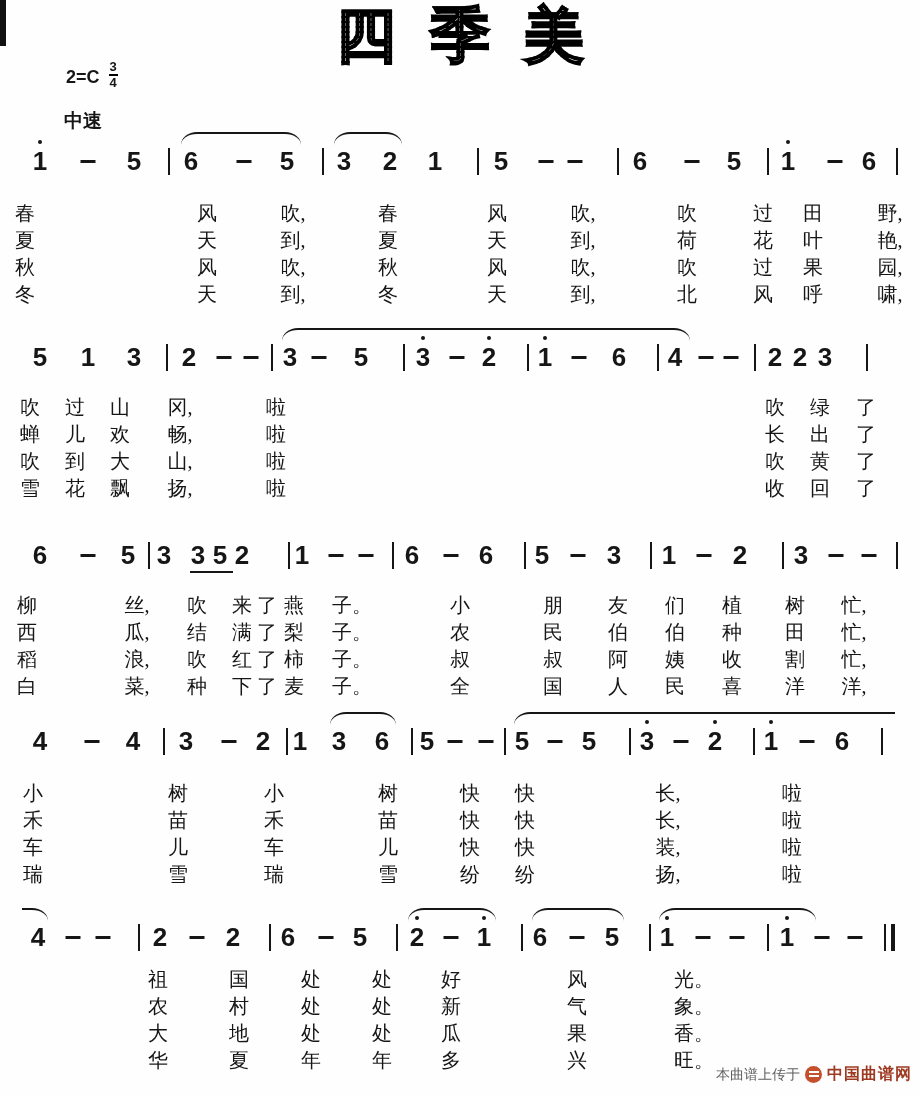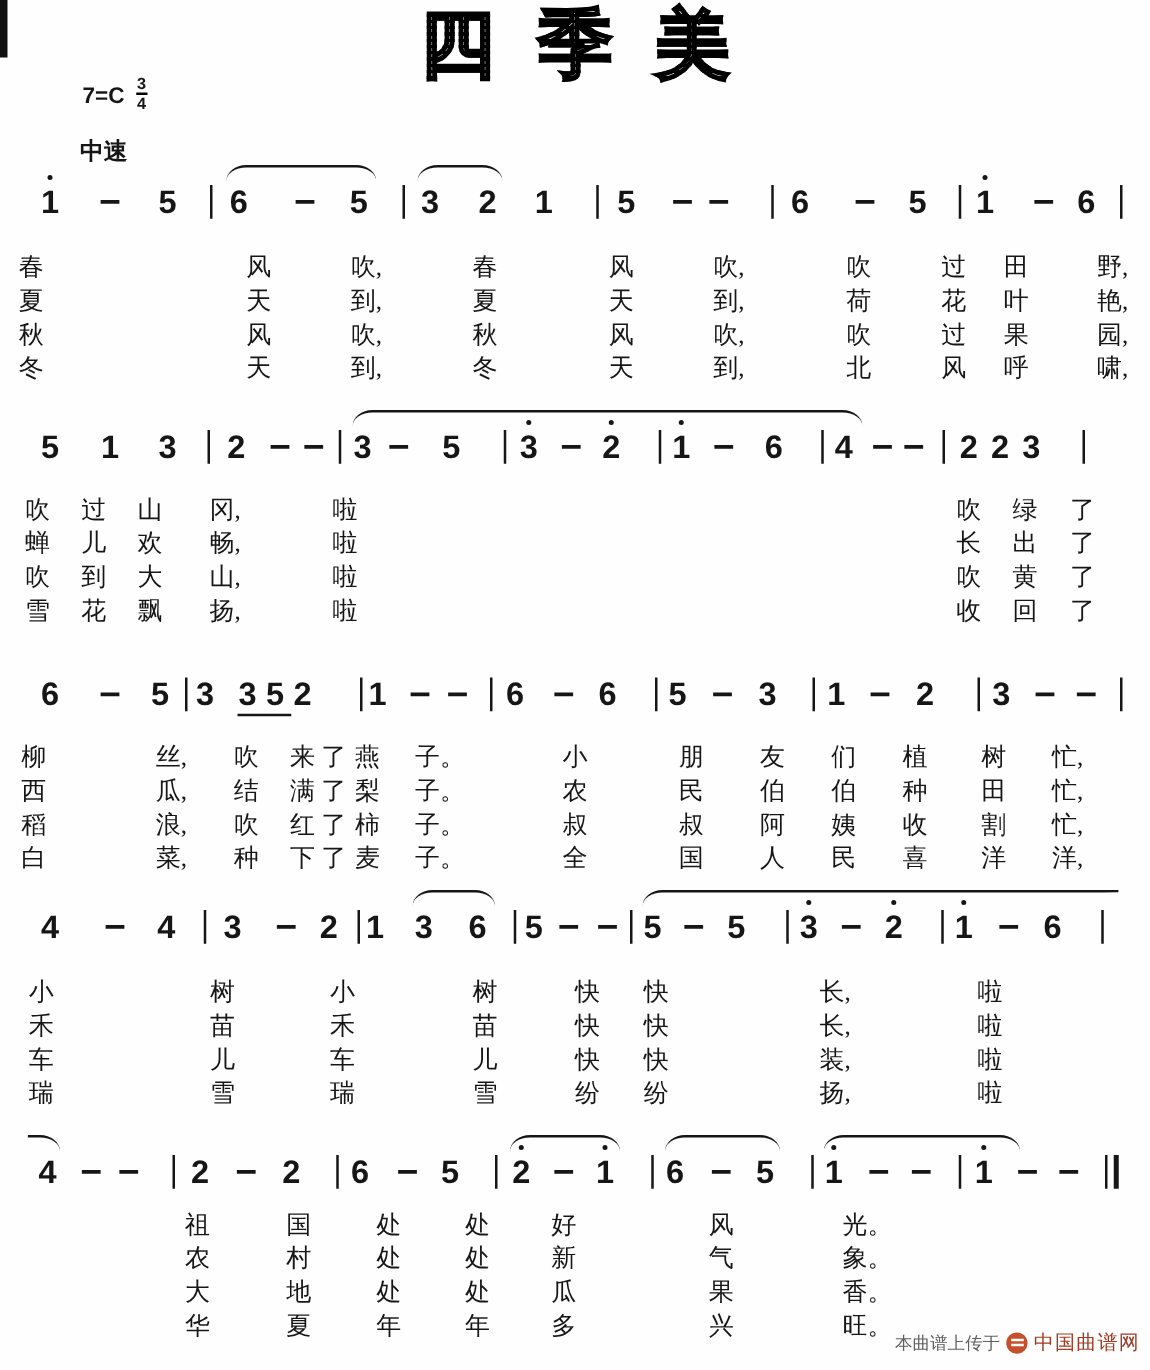--- a/index.html
+++ b/index.html
@@ -36,36 +36,36 @@
   .uline{position:absolute;height:2px;background:#161616;}
   .slur{position:absolute;height:13px;border-top:2px solid #161616;
         border-radius:16px 16px 0 0 / 13px 13px 0 0;}
   .slur.open-r{border-radius:16px 0 0 0 / 13px 0 0 0;}
   .slur.open-l{border-radius:0 16px 0 0 / 0 13px 0 0;}
   .lyr{position:absolute;transform:translateX(-50%);white-space:nowrap;font-size:20px;
        font-family:"Liberation Serif","DejaVu Serif",serif;}
   
   .watermark{position:absolute;right:8px;top:1064px;display:flex;align-items:center;gap:5px;
              font-size:14px;}
-  .wm-site{font-weight:normal;font-size:16px;letter-spacing:1px;
+  .wm-site{font-weight:bold;font-size:16px;letter-spacing:1px;
            font-family:"Liberation Serif","DejaVu Serif",serif;text-align:right;}
   .logo{display:inline-block;width:17px;height:17px;border-radius:50%;position:relative;}
   .logo::before{content:"";position:absolute;left:4px;top:5px;width:10px;height:2px;background:#fff;}
   .logo::after{content:"";position:absolute;left:4px;top:9px;width:10px;height:2px;background:#fff;}
 </style>
 </head>
 <body>
 
 <div class="page">
   <div class="artifact"></div>
 
   <div class="title">四季美</div>
 
   <div class="keyrow">
-    <span>7=C</span><span class="frac"><span class="top">3</span><span class="bot">4</span></span>
+    <span>2=C</span><span class="frac"><span class="top">3</span><span class="bot">4</span></span>
   </div>
 
   <div class="tempo">中速</div>
 
 
   <div id="score">
       <span class="note" style="left: 40px; top: 146px;">1</span>
       <span class="odot" style="left: 40px; top: 140px;"></span>
       <span class="dash" style="left: 88px; top: 160px;"></span>
       <span class="note" style="left: 134px; top: 146px;">5</span>

